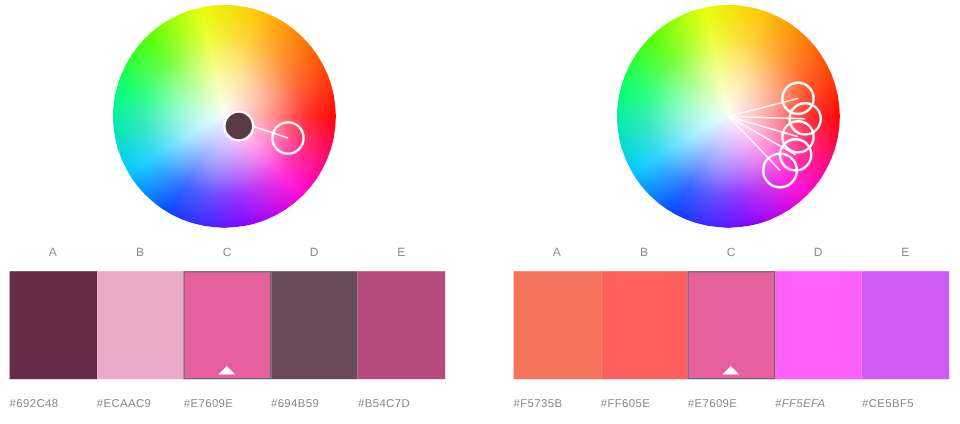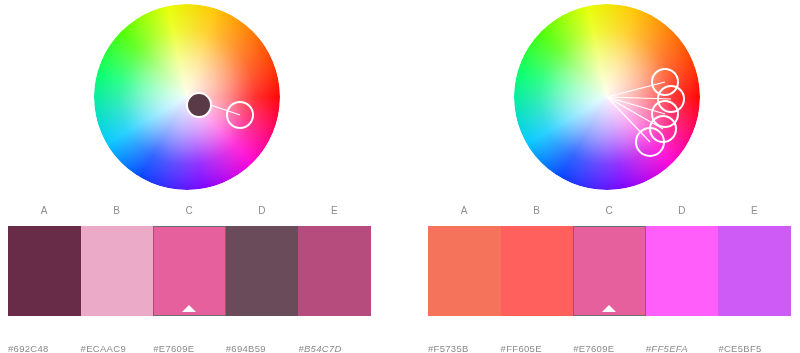--- a/index.html
+++ b/index.html
@@ -118,21 +118,21 @@
     position: absolute;
     left: 50%;
     bottom: 3px;
     transform: translateX(-50%);
     width: 0;
     height: 0;
     border-left: 7px solid transparent;
     border-right: 7px solid transparent;
     border-bottom: 7px solid #ffffff;
   }
-  .hex-row { top: 138px; }
+  .hex-row { top: 126px; }
   .hex-label {
     font-size: 9.5px;
     color: #8a8a8a;
     letter-spacing: .3px;
     white-space: nowrap;
   }
 </style>
 </head>
 <body>
 
@@ -167,21 +167,21 @@
             <div class="caret"></div>
           </div>
           <div class="swatch" style="width: 72.6px; background: rgb(105, 75, 89);"></div>
           <div class="swatch" style="width: 72.6px; background: rgb(181, 76, 125);"></div>
         </div>
       <div class="hex-row" id="hex-left" style="width: 363px;">
           <div class="hex-label" style="width: 72.6px;">#692C48</div>
           <div class="hex-label" style="width: 72.6px;">#ECAAC9</div>
           <div class="hex-label" style="width: 72.6px;">#E7609E</div>
           <div class="hex-label" style="width: 72.6px;">#694B59</div>
-          <div class="hex-label" style="width: 72.6px; font-style: italic;">#B54C7D</div>
+          <div class="hex-label" style="width: 72.6px;">#B54C7D</div>
         </div>
     </div>
   </div>
 
   <div class="panel">
     <div class="wheel-area">
       <div class="wheel" id="wheel-right" style="left: 114px; top: 4px; width: 186px; height: 186px;">
         <div class="hue"></div>
         <div class="soften"></div>
       </div>

